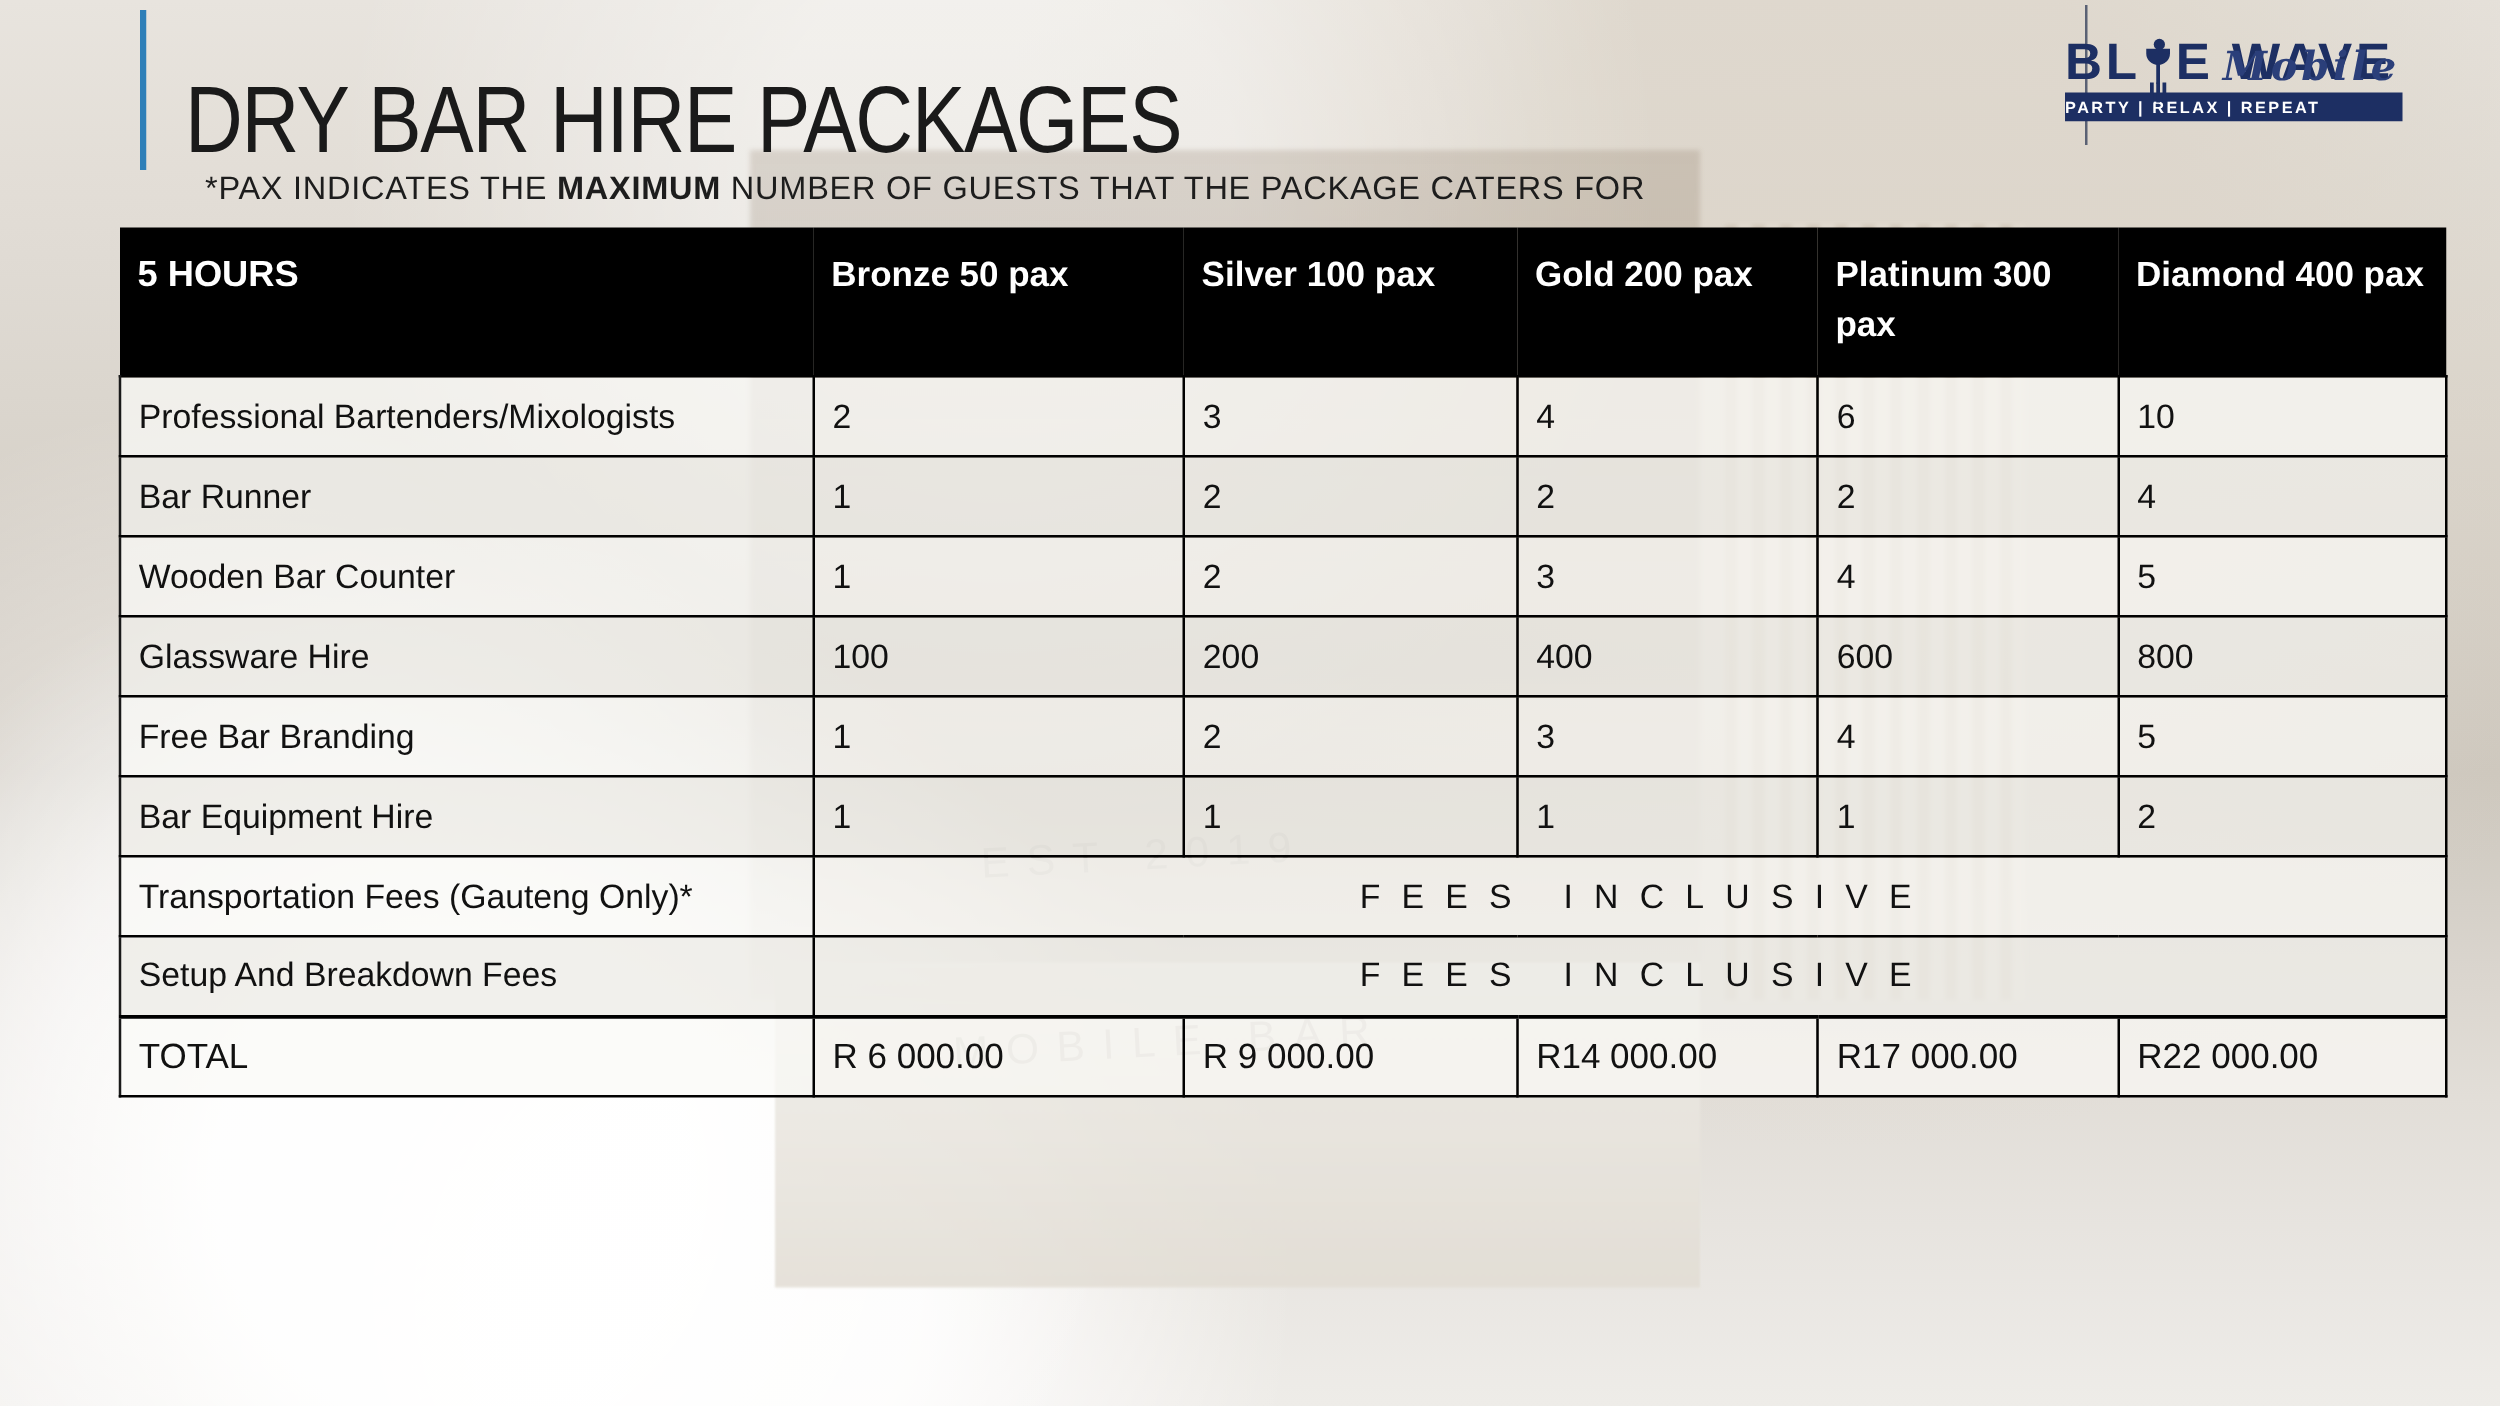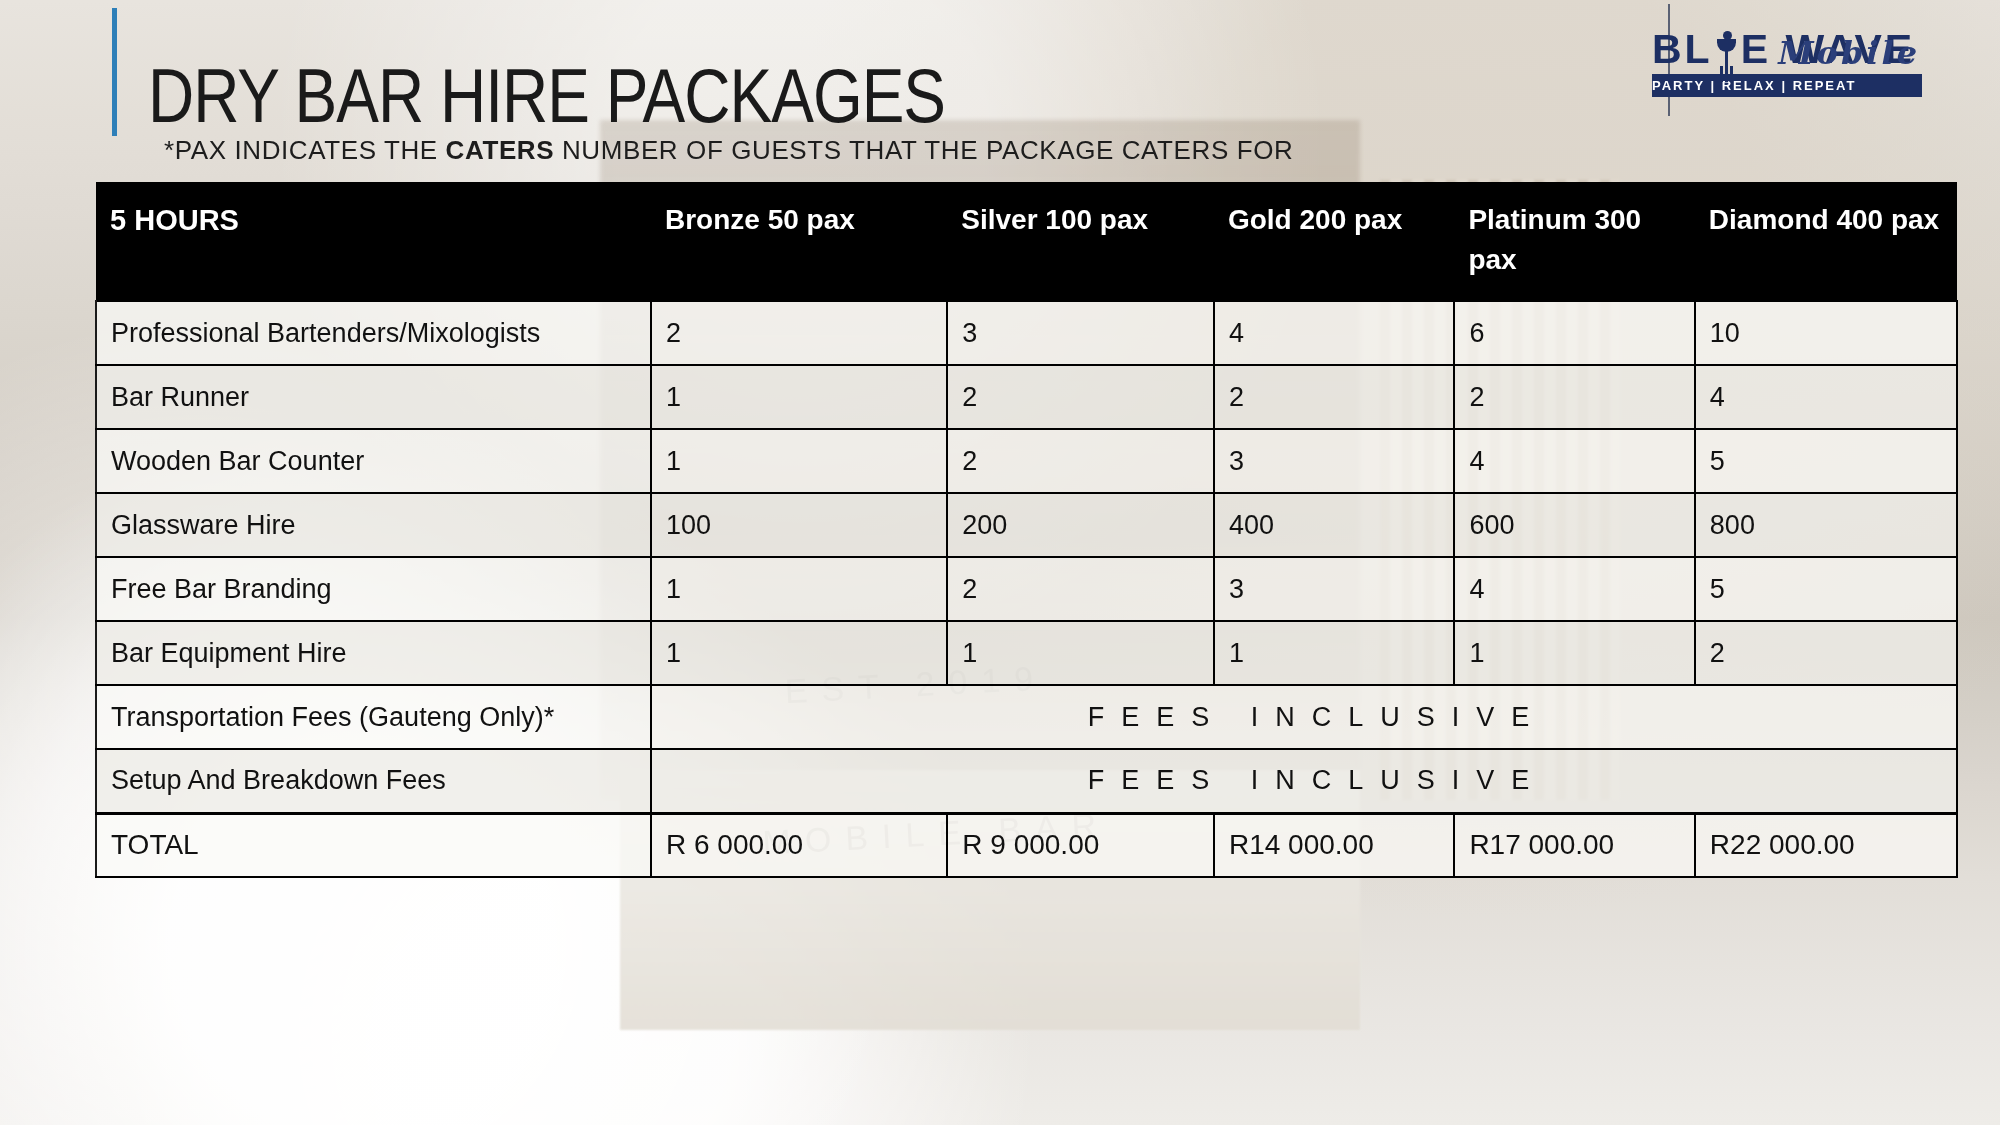--- a/index.html
+++ b/index.html
@@ -224,21 +224,21 @@
   <div class="bg-counter"></div>
 
   <div class="watermark">
     <div class="w1">EST 2019</div>
     <div class="w2">MOBILE BAR</div>
   </div>
 
   <div class="accent-bar"></div>
   <div class="title">DRY BAR HIRE PACKAGES</div>
   <div class="subtitle">
-    <span>*PAX INDICATES THE </span><b>CATERS</b><span> NUMBER OF GUESTS THAT THE PACKAGE CATERS FOR</span>
+    <span>*PAX INDICATES THE </span><b>MAXIMUM</b><span> NUMBER OF GUESTS THAT THE PACKAGE CATERS FOR</span>
   </div>
 
   <div class="logo-divider"></div>
   <div class="logo">
     <div class="logo-main">
       <span>BL</span><span class="logo-glass"><span class="logo-olive"></span></span><span>E WAVE</span>
       <span class="logo-script">Mobile</span>
     </div>
     <div class="logo-tag">PARTY | RELAX | REPEAT</div>
   </div>

